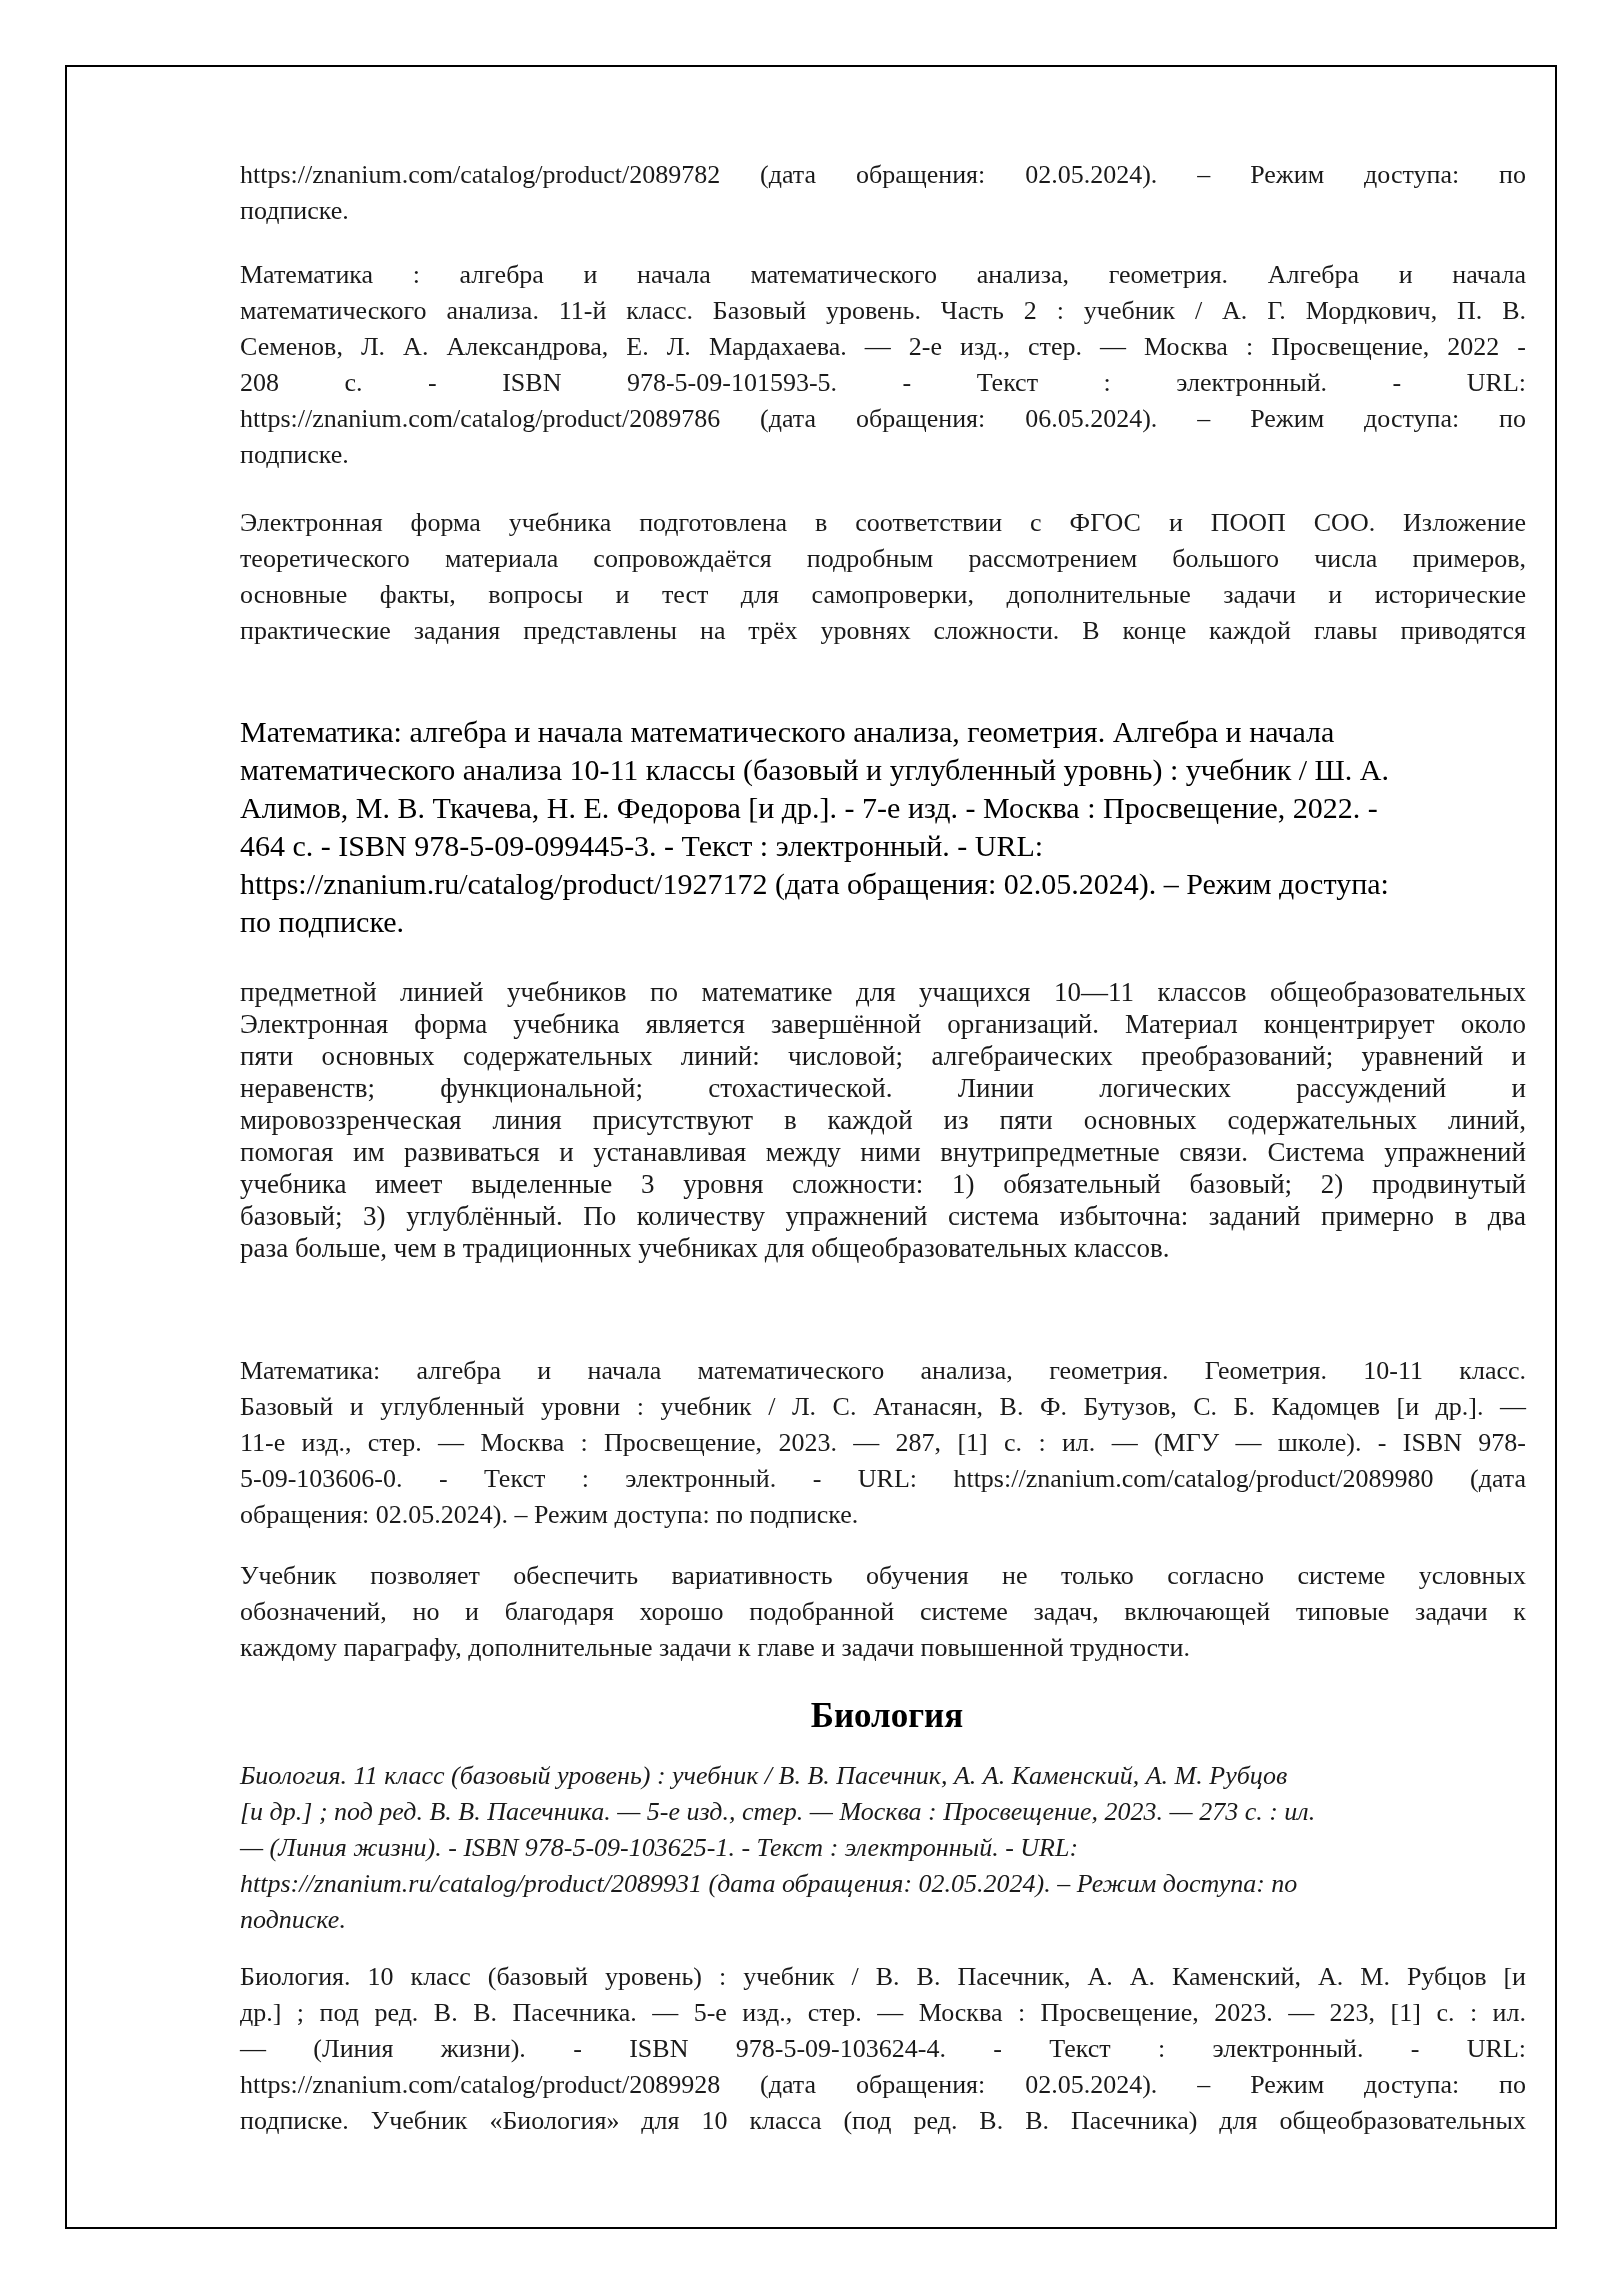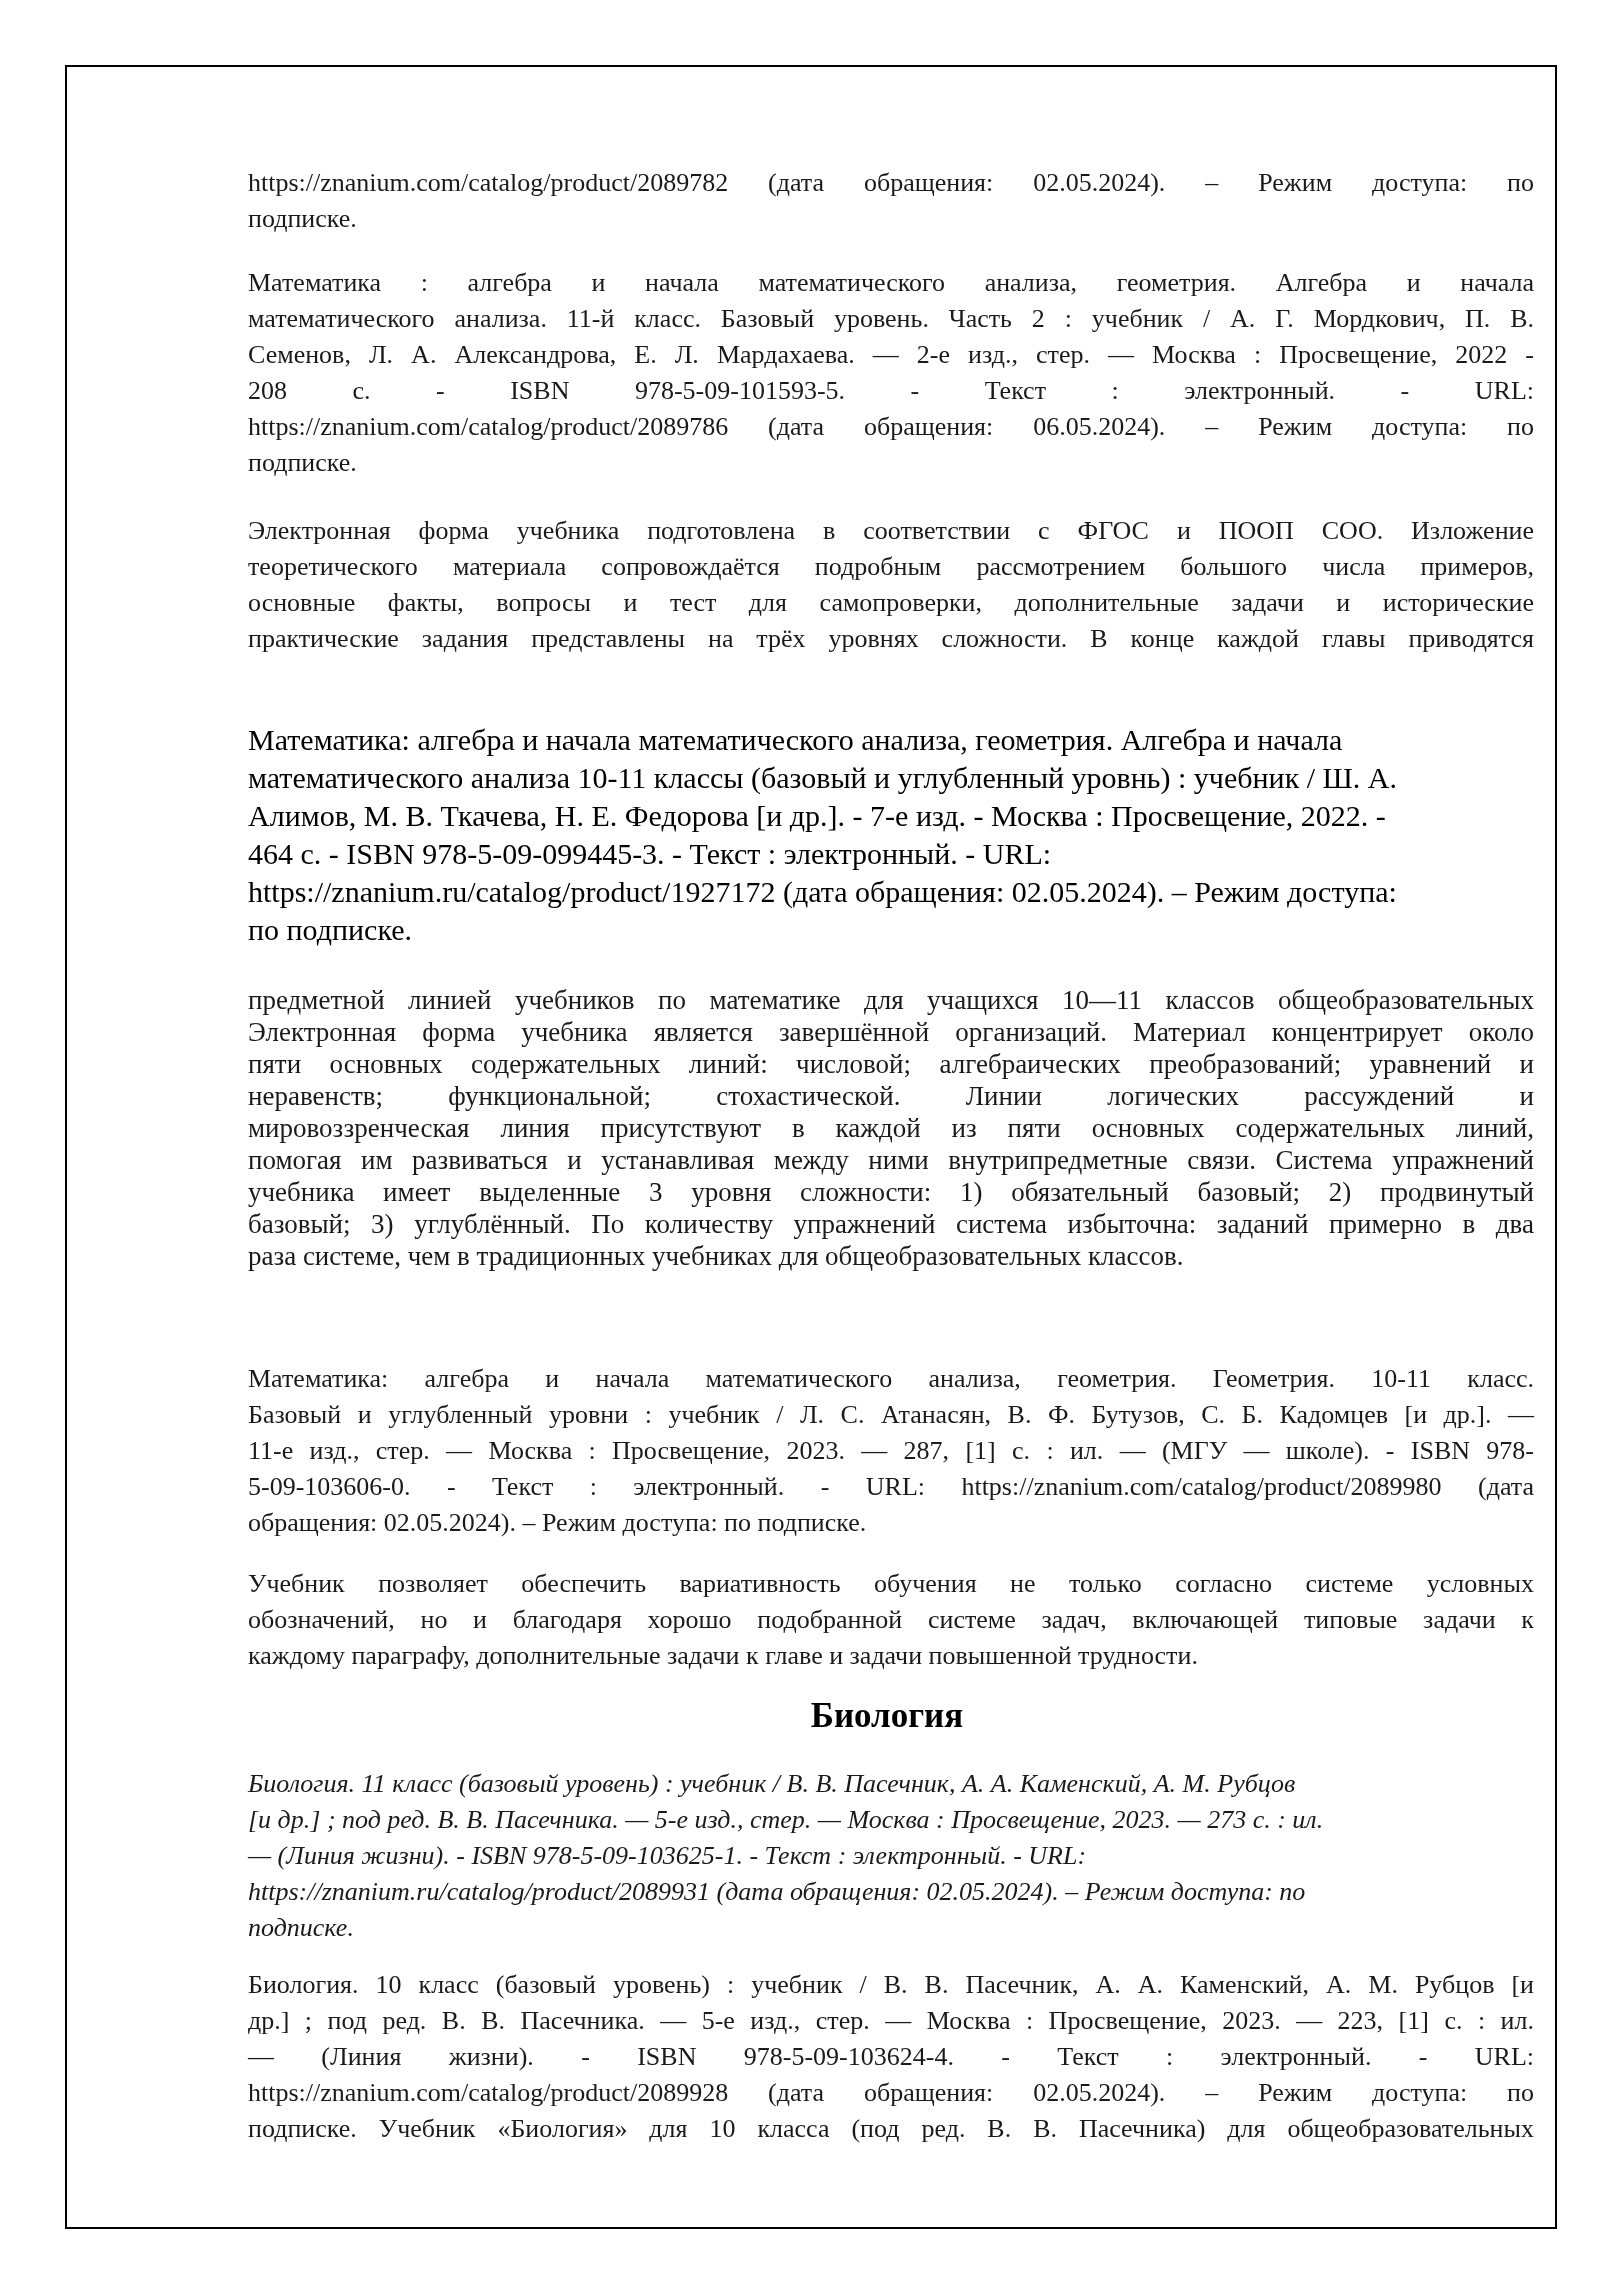--- a/index.html
+++ b/index.html
@@ -5,21 +5,21 @@
   html, body { margin: 0; padding: 0; background: #ffffff; }
   body { width: 1623px; height: 2295px; position: relative; overflow: hidden; }
   .page-frame {
     position: absolute; left: 65px; top: 65px;
     width: 1492px; height: 2164px;
     border: 2.6px solid #000; box-sizing: border-box;
   }
   .p {
     position: absolute; left: 232px; width: 1286px;
     font-family: "Liberation Serif", "DejaVu Serif", serif;
-    color: #1a1a1a; margin: 16px;
+    color: #1a1a1a; margin: 8px;
   }
   .std { font-size: 26px; line-height: 36px; text-align: justify; }
   .big { font-size: 30px; line-height: 38px; text-align: left; color: #000; }
   .mid { font-size: 27px; line-height: 32px; text-align: justify; }
   .bio { font-size: 26px; line-height: 36px; text-align: left; }
   .heading {
     position: absolute; left: 232px; width: 1286px; text-align: center;
     font-family: "Liberation Serif", "DejaVu Serif", serif;
     font-weight: bold; font-size: 35px; line-height: 39px; color: #000; margin: 12px;
   }
@@ -63,21 +63,21 @@
 
 <div class="p mid" style="top:968px;">
   <span class="jl">предметной линией учебников по математике для учащихся 10—11 классов общеобразовательных</span>
   <span class="jl">Электронная форма учебника является завершённой организаций. Материал концентрирует около</span>
   <span class="jl">пяти основных содержательных линий: числовой; алгебраических преобразований; уравнений и</span>
   <span class="jl">неравенств; функциональной; стохастической. Линии логических рассуждений и</span>
   <span class="jl">мировоззренческая линия присутствуют в каждой из пяти основных содержательных линий,</span>
   <span class="jl">помогая им развиваться и устанавливая между ними внутрипредметные связи. Система упражнений</span>
   <span class="jl">учебника имеет выделенные 3 уровня сложности: 1) обязательный базовый; 2) продвинутый</span>
   <span class="jl">базовый; 3) углублённый. По количеству упражнений система избыточна: заданий примерно в два</span>
-  <span class="line">раза системе, чем в традиционных учебниках для общеобразовательных классов.</span>
+  <span class="line">раза больше, чем в традиционных учебниках для общеобразовательных классов.</span>
 </div>
 
 <div class="p std" style="top:1345px;">
   <span class="jl">Математика: алгебра и начала математического анализа, геометрия. Геометрия. 10-11 класс.</span>
   <span class="jl">Базовый и углубленный уровни : учебник / Л. С. Атанасян, В. Ф. Бутузов, С. Б. Кадомцев [и др.]. —</span>
   <span class="jl">11-е изд., стер. — Москва : Просвещение, 2023. — 287, [1] с. : ил. — (МГУ — школе). - ISBN 978-</span>
   <span class="jl">5-09-103606-0. - Текст : электронный. - URL: https://znanium.com/catalog/product/2089980 (дата</span>
   <span class="line">обращения: 02.05.2024). – Режим доступа: по подписке.</span>
 </div>
 

